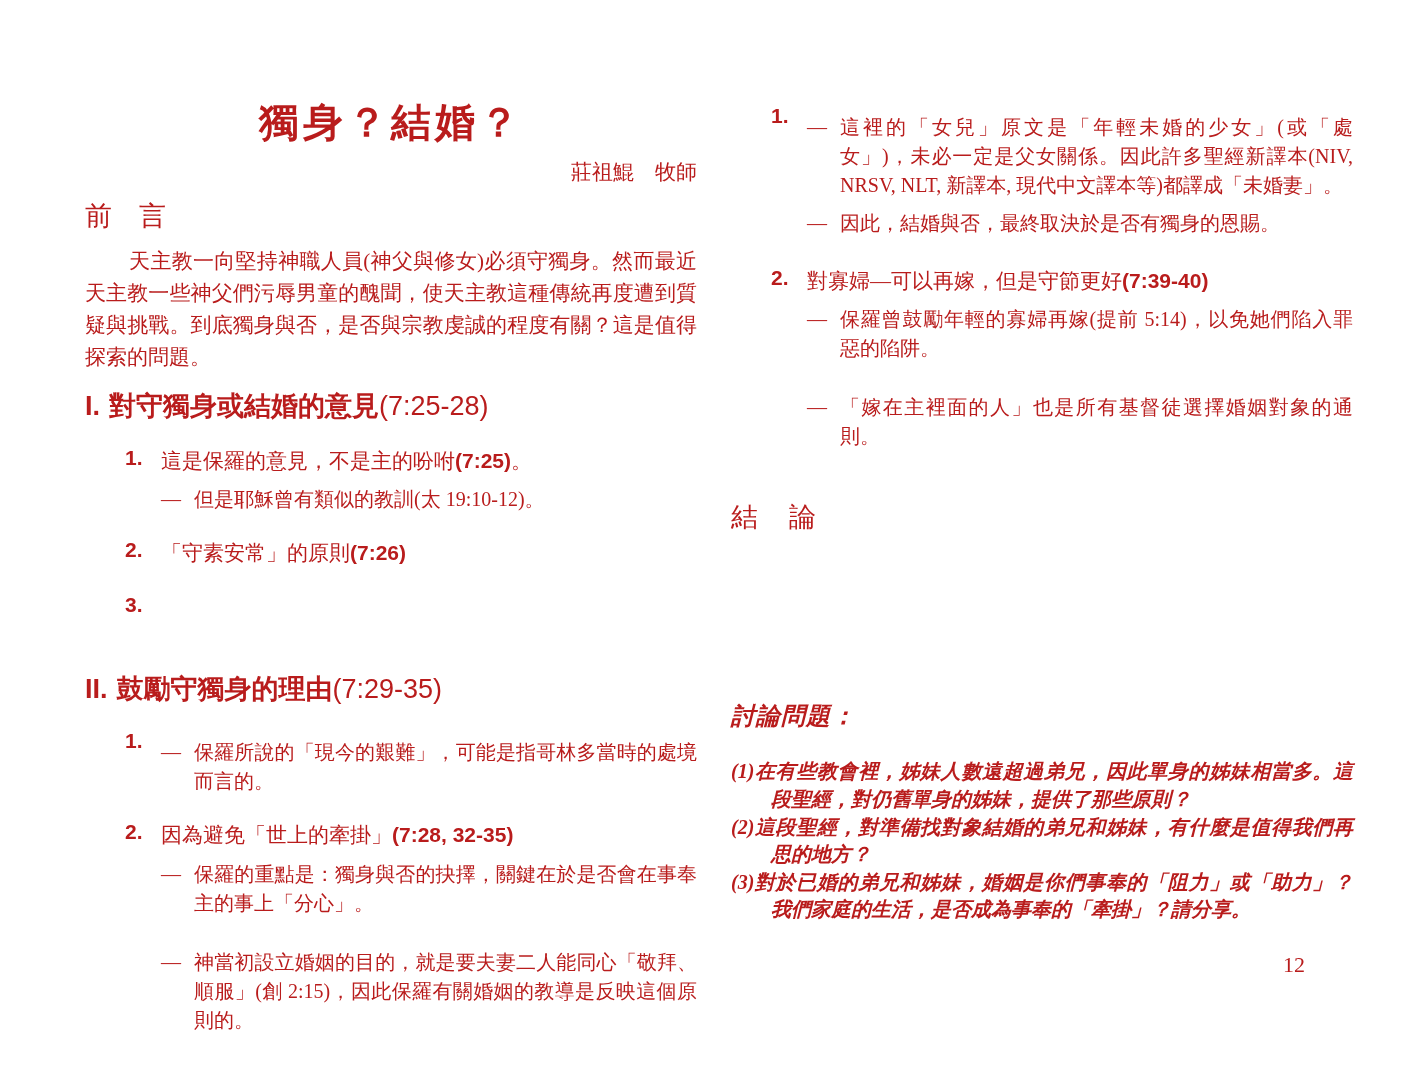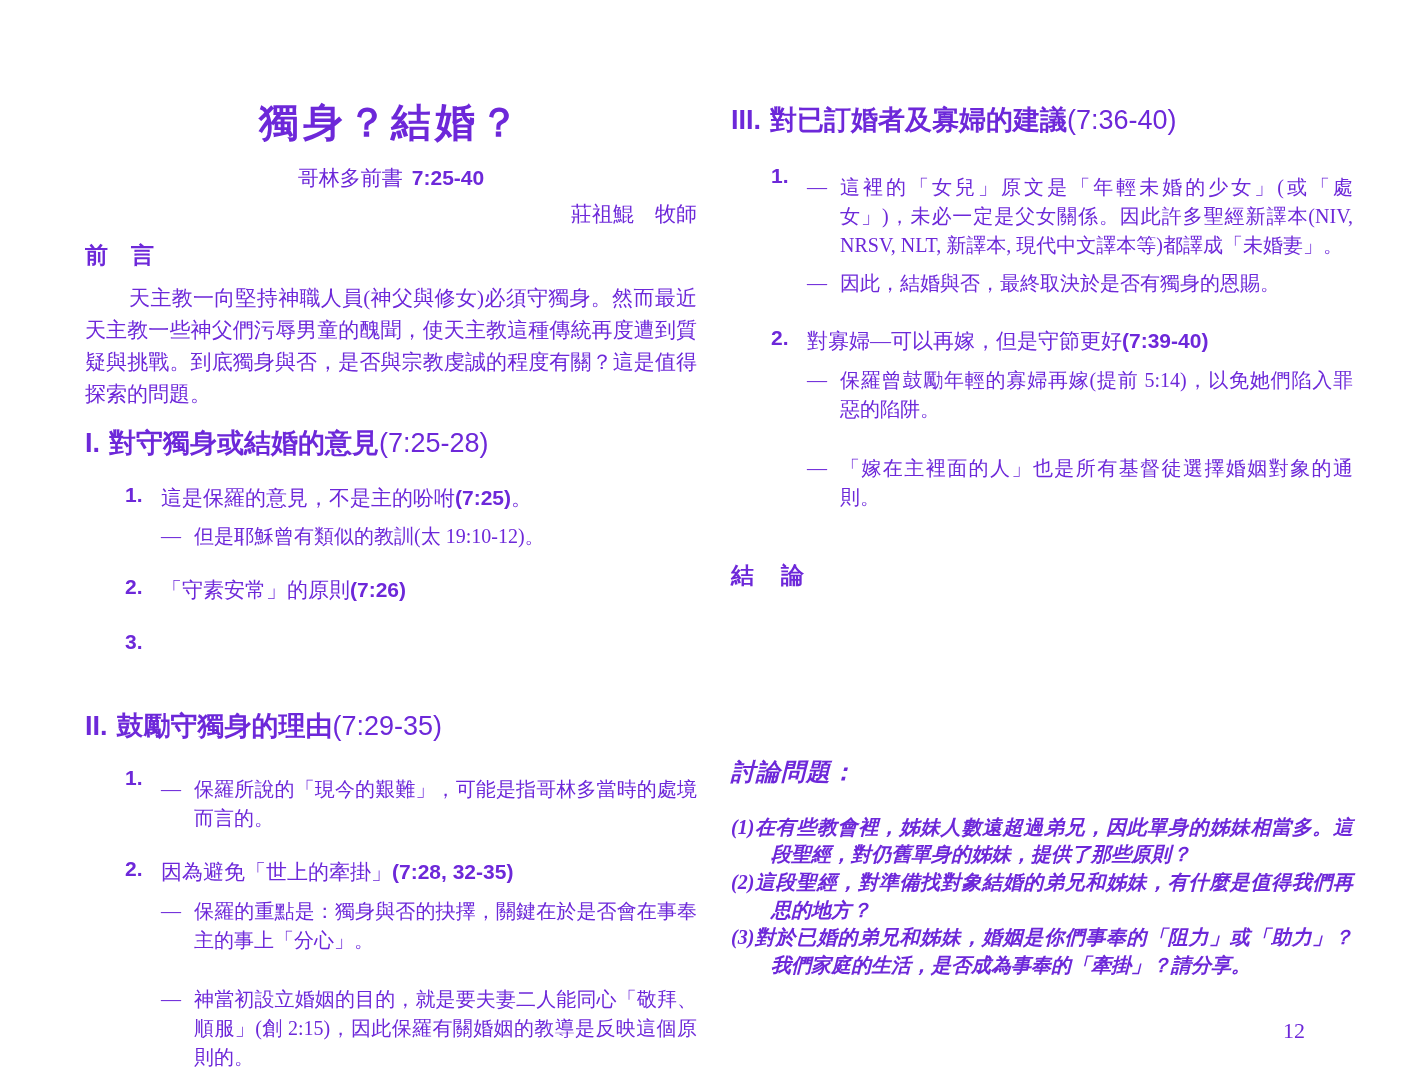--- a/index.html
+++ b/index.html
@@ -1,35 +1,35 @@
 <!DOCTYPE html>
 <html><head>
 <meta charset="utf-8">
 <title>獨身？結婚？</title>
 <style>
   html,body { margin:0; padding:0; background:#e8e8e8; }
   .page {
     position:relative; width:1408px; height:1088px;
-    background:#ffffff; color:#6d28d9; overflow:hidden;
+    background:#ffffff; color:#b91c1c; overflow:hidden;
     font-family:"Liberation Serif","DejaVu Serif",serif;
   }
   .col { position:absolute; top:0; }
   .col.left  { left:85px;  width:612px; }
   .col.right { left:731px; width:622px; }
 
   
   .lat { font-family:"Liberation Sans","DejaVu Sans",sans-serif; }
 
   
   .doc-title { margin:95px 0 0 0; text-align:center; font-size:40px; font-weight:bold; letter-spacing:4px; }
   .subtitle  { margin-top:14px; text-align:center; font-size:21px; }
   .subtitle-ref { font-weight:bold; margin-left:9px; }
   .author    { margin-top:8px; text-align:right; font-size:21px; }
 
-  .big-heading { margin:12px 0 0 0; font-size:23px; font-weight:bold; }
+  .big-heading { margin:12px 0 0 0; font-size:27px; font-weight:normal; }
 
   .intro { margin:12px 0 0 0; font-size:21px; line-height:1.52; text-indent:2.1em; text-align:justify; }
 
   
   .section { margin-top:16px; }
   #left-sections .section:nth-of-type(2) { margin-top:56px; }
   .sec-heading { font-size:27px; font-weight:bold; line-height:1.2; }
   .sec-num { font-family:"Liberation Sans","DejaVu Sans",sans-serif; font-weight:bold; margin-right:9px; }
   .sec-ref { font-family:"Liberation Sans","DejaVu Sans",sans-serif; font-weight:normal; }
 
@@ -46,32 +46,29 @@
   .sub-text { text-align:justify; }
 
   
   #section-iii-wrap { margin-top:104px; }
   .conclusion { margin-top:48px; letter-spacing:2px; }
   .discussion { margin-top:165px; }
   .disc-heading { font-size:24px; font-weight:bold; font-style:italic; letter-spacing:1px; }
   .questions { margin-top:26px; }
   .question { font-size:20px; font-style:italic; font-weight:bold; line-height:1.38; padding-left:40px; text-indent:-40px; text-align:justify; }
 
-  .page-number { position:absolute; left:1283px; top:1018px; font-size:22px; }
+  .page-number { position:absolute; left:1283px; top:952px; font-size:22px; }
 </style>
 </head>
 <body>
 
 <div class="page">
 
   <div class="col left">
     <h1 class="doc-title">獨身？結婚？</h1>
-    <div class="subtitle">
-      <span>哥林多前書</span><span class="lat subtitle-ref">7:25-40</span>
-    </div>
     <div class="author">莊祖鯤　牧師</div>
     <h2 class="big-heading">前　言</h2>
     <p class="intro">天主教一向堅持神職人員(神父與修女)必須守獨身。然而最近天主教一些神父們污辱男童的醜聞，使天主教這種傳統再度遭到質疑與挑戰。到底獨身與否，是否與宗教虔誠的程度有關？這是值得探索的問題。</p>
     <div id="left-sections">
         <div class="section">
           <div class="sec-heading"><span class="sec-num">I.</span><span class="sec-title">對守獨身或結婚的意見</span><span class="sec-ref">(7:25-28)</span></div>
           <div class="item">
             <span class="item-num">1.</span>
             <div class="item-body">
               <div class="item-line"><span class="item-text">這是保羅的意見，不是主的吩咐</span><span class="item-ref">(7:25)</span><span class="item-suffix">。</span></div>
@@ -117,21 +114,20 @@
             </div>
           </div>
         </div>
       </div>
   </div>
 
   <div class="col right">
     <div id="section-iii-wrap">
       <div id="right-sections">
           <div class="section">
-            <div class="sec-heading"><span class="sec-num">III.</span><span class="sec-title">對已訂婚者及寡婦的建議</span><span class="sec-ref">(7:36-40)</span></div>
             <div class="item">
               <span class="item-num">1.</span>
               <div class="item-body">
                 <div class="sub">
                   <span class="dash">—</span>
                   <span class="sub-text">這裡的「女兒」原文是「年輕未婚的少女」(或「處女」)，未必一定是父女關係。因此許多聖經新譯本(NIV, NRSV, NLT, 新譯本, 現代中文譯本等)都譯成「未婚妻」。</span>
                 </div>
                 <div class="sub">
                   <span class="dash">—</span>
                   <span class="sub-text">因此，結婚與否，最終取決於是否有獨身的恩賜。</span>

